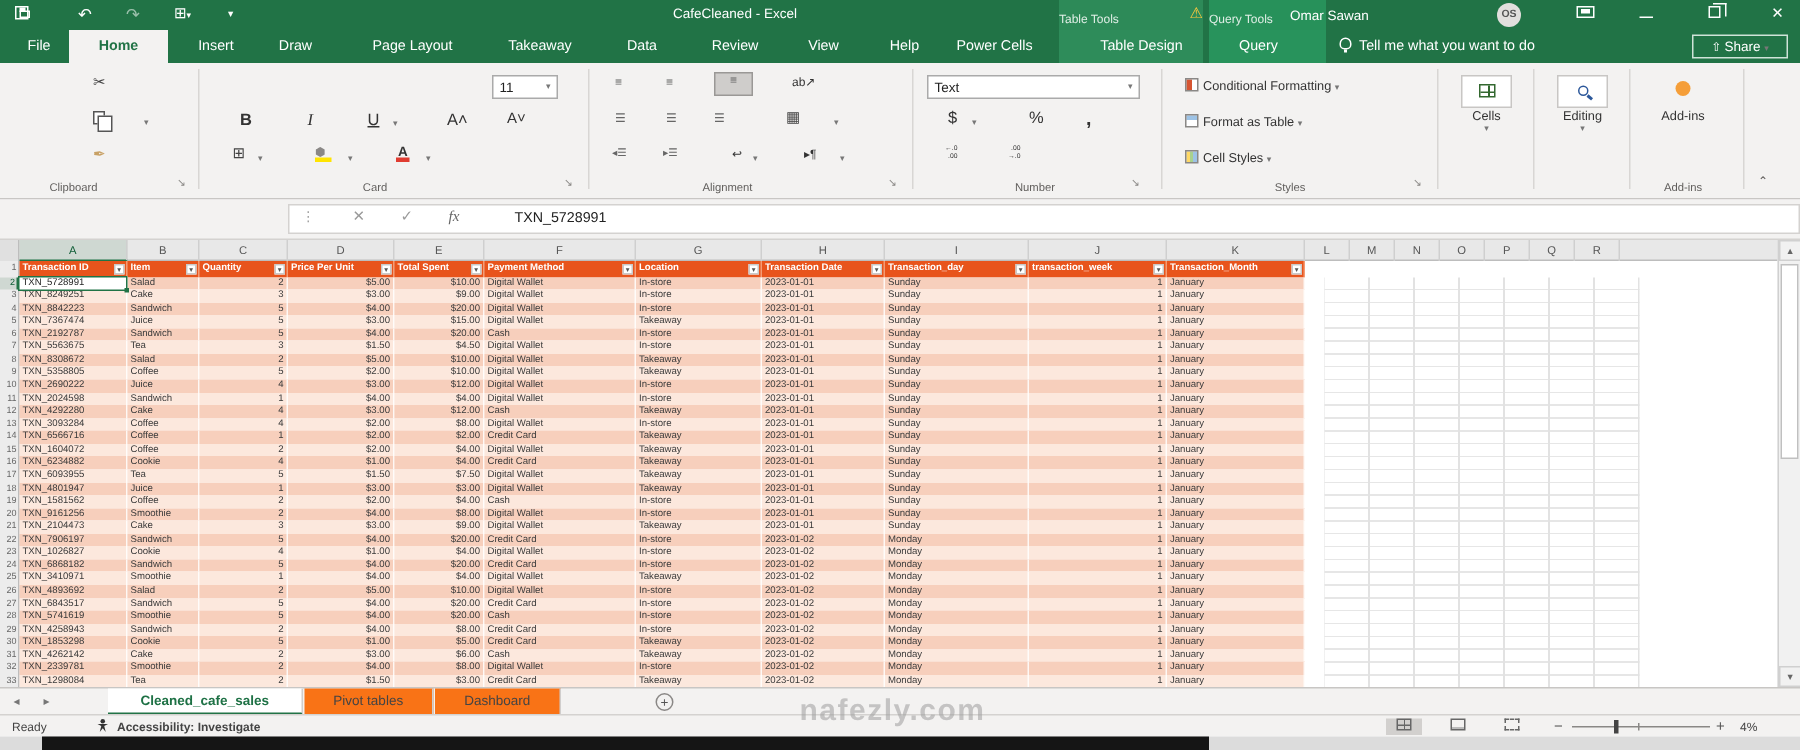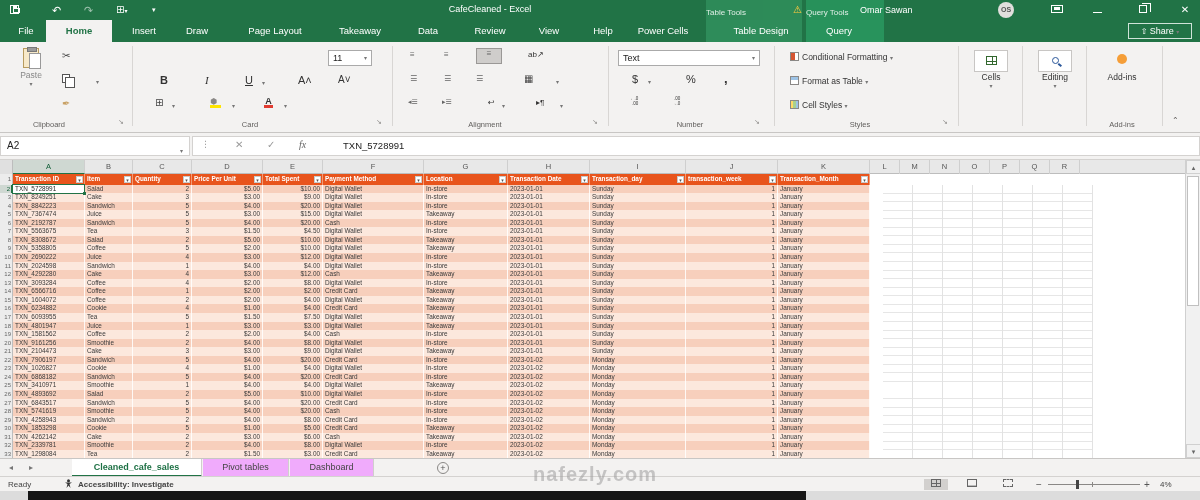--- a/index.html
+++ b/index.html
@@ -90,21 +90,21 @@
 #emptygrid{background:
  repeating-linear-gradient(90deg,transparent 0 29px,#e2e2e2 29px 30px),
  repeating-linear-gradient(transparent 0 7.5625px,#e6e6e6 7.5625px 8.5625px)}
 
 #vsb{left:1185px;top:0;width:15px;height:298px;background:#f1f1f1;border-left:1px solid #d0d0d0}
 .sbtn{width:15px;height:14px;text-align:center;line-height:14px;color:#666;font-size:7px;background:#f1f1f1;border:1px solid #d0d0d0}
 #vthumb{left:1px;top:16px;width:12px;height:130px;background:#fff;border:1px solid #c0c0c0}
 
 #sheetbar{left:0;top:458px;width:1200px;height:18px;background:#f3f2f1;border-top:1px solid #c8c6c4;font-size:9px}
 .navarr{top:0;width:18px;height:18px;text-align:center;line-height:18px;color:#767676;font-size:8px}
-.stab{top:0;height:18px;line-height:17px;text-align:center;color:#444;border-right:1px solid #d0cecd;background:#f0abfc}
+.stab{top:0;height:18px;line-height:17px;text-align:center;color:#444;border-right:1px solid #d0cecd;background:#f97316}
 .stab.active{background:#fff;color:#1e7145;font-weight:bold;border-bottom:2px solid #217346}
 #addsheet{top:3px;left:437px;width:12px;height:12px;border:1px solid #8a8886;border-radius:50%;text-align:center;line-height:10px;color:#555;font-size:9px}
 
 #statusbar{left:0;top:476px;width:1200px;height:15px;background:#f3f2f1;border-top:1px solid #d4d2d0;color:#444;font-size:8px}
 .viewic{top:2px;width:24px;height:11px;text-align:center;line-height:11px;color:#555;font-size:8px}
 .viewic.sel{background:#d2d0ce}
 .vbox{display:inline-block;width:10px;height:8px;border:1px solid #666}
 .vbox.grid2{background:linear-gradient(#666 0 1px,transparent 1px) 0 3px/100% 100% no-repeat,linear-gradient(90deg,transparent 4px,#666 4px 5px,transparent 5px)}
 .vbox.pl{background:linear-gradient(transparent 0 5px,#bbb 5px 6px,transparent 6px)}
 .vbox.pb{border-style:dashed}
@@ -153,29 +153,26 @@
       <div class="abs mtab" style="left: 236px; width: 78px;">Page Layout</div>
       <div class="abs mtab" style="left: 330px; width: 60px;">Takeaway</div>
       <div class="abs mtab" style="left: 408px; width: 40px;">Data</div>
       <div class="abs mtab" style="left: 466px; width: 48px;">Review</div>
       <div class="abs mtab" style="left: 530px; width: 38px;">View</div>
       <div class="abs mtab" style="left: 584px; width: 38px;">Help</div>
       <div class="abs mtab" style="left: 628px; width: 70px;">Power Cells</div>
       <div class="abs mtab" style="left: 722px; width: 78px;">Table Design</div>
       <div class="abs mtab" style="left: 812px; width: 54px;">Query</div>
     </div>
+  <div id="tellme" class="abs"><span class="bulb"></span><span>Tell me what you want to do</span></div>
   <div id="sharebtn" class="abs"><span style="font-size:8px">⇧ </span><span>Share</span> <span class="dd">▾</span></div>
 </div>
 
 <div id="ribbon" class="abs">
 
-  <div class="abs" style="left:8px;top:6px;width:46px;height:64px;text-align:center">
-    <span class="paste-ic"></span>
-    <div class="rbtn" style="color:#888">Paste</div><div class="dd">▾</div>
-  </div>
   <span class="abs ric" style="left:62px;top:8px">✂</span>
   <span class="abs" style="left:62px;top:32px"><span class="copy-ic"></span></span>
   <span class="abs dd" style="left:96px;top:36px">▾</span>
   <span class="abs" style="left:62px;top:56px;color:#c8a165;font-size:10px">✒</span>
   <div class="abs rlabel" style="left:14px;width:70px">Clipboard</div>
   <span class="abs launch" style="left:116px">↘</span>
   <div class="abs rdiv" style="left:132px"></div>
 
   <div class="abs inputbox" style="left:328px;top:8px;width:44px;height:16px"><span>11</span><span class="dd" style="float:right">▾</span></div>
   <span class="abs rbtn" style="left:160px;top:32px;font-weight:bold;font-size:11px">B</span>
@@ -249,21 +246,20 @@
   <div class="abs" style="left:1092px;top:12px;width:60px;text-align:center">
     <div style="width:10px;height:10px;border-radius:50%;background:#f59e38;margin:0 auto"></div>
     <div class="rbtn" style="margin-top:8px">Add-ins</div>
   </div>
   <div class="abs rlabel" style="left:1092px;width:60px">Add-ins</div>
   <div class="abs rdiv" style="left:1162px"></div>
   <span class="abs" style="left:1172px;top:74px;color:#605e5c;font-size:8px">⌃</span>
 </div>
 
 <div id="fbar" class="abs">
-  <div id="namebox" class="abs"><span>A2</span><span class="dd" style="float:right;margin:5px 6px 0 0">▾</span></div>
   <div id="fx-area" class="abs">
     <span class="abs" style="left:8px;top:2px;color:#a0a0a0;font-size:9px">⋮</span>
     <span class="abs" style="left:42px;top:2px;color:#9a9a9a;font-size:10px">✕</span>
     <span class="abs" style="left:74px;top:2px;color:#9a9a9a;font-size:10px">✓</span>
     <span class="abs" style="left:106px;top:2px;color:#666;font-size:10px;font-style:italic;font-family:'Liberation Serif',serif">fx</span>
     <span class="abs" style="left:150px;top:3px;font-size:9.5px;color:#222">TXN_5728991</span>
   </div>
 </div>
 
 <div id="grid" class="abs">

